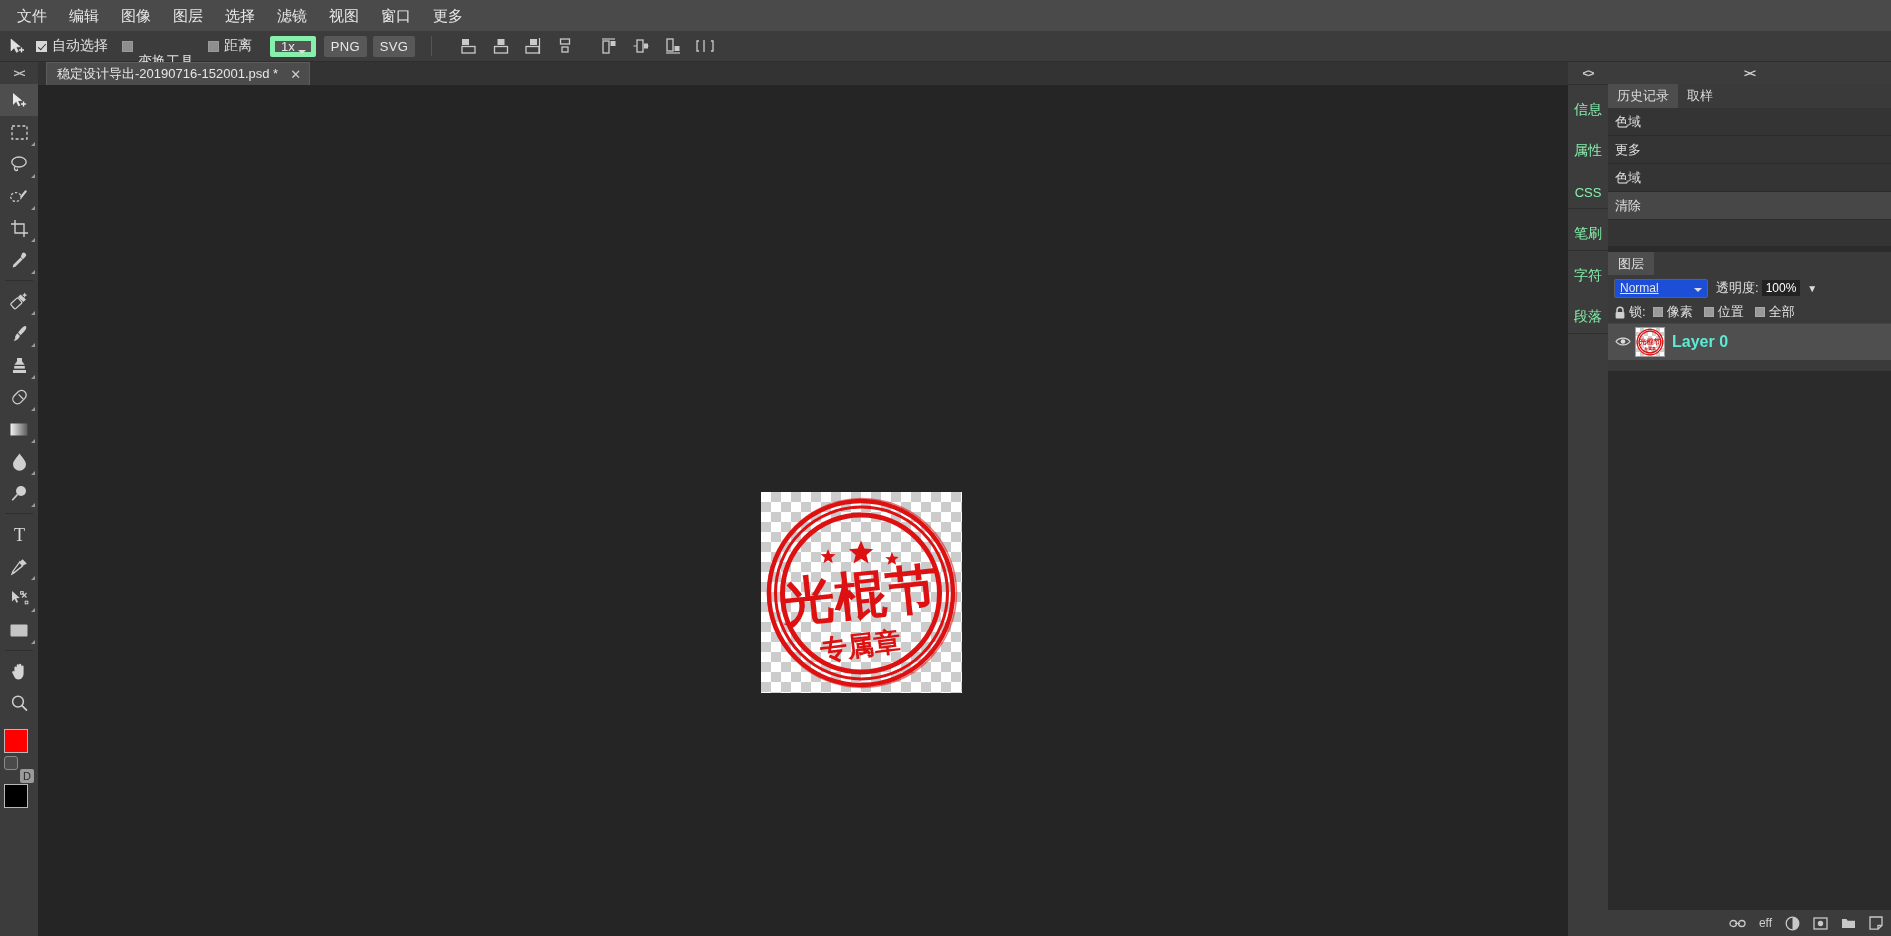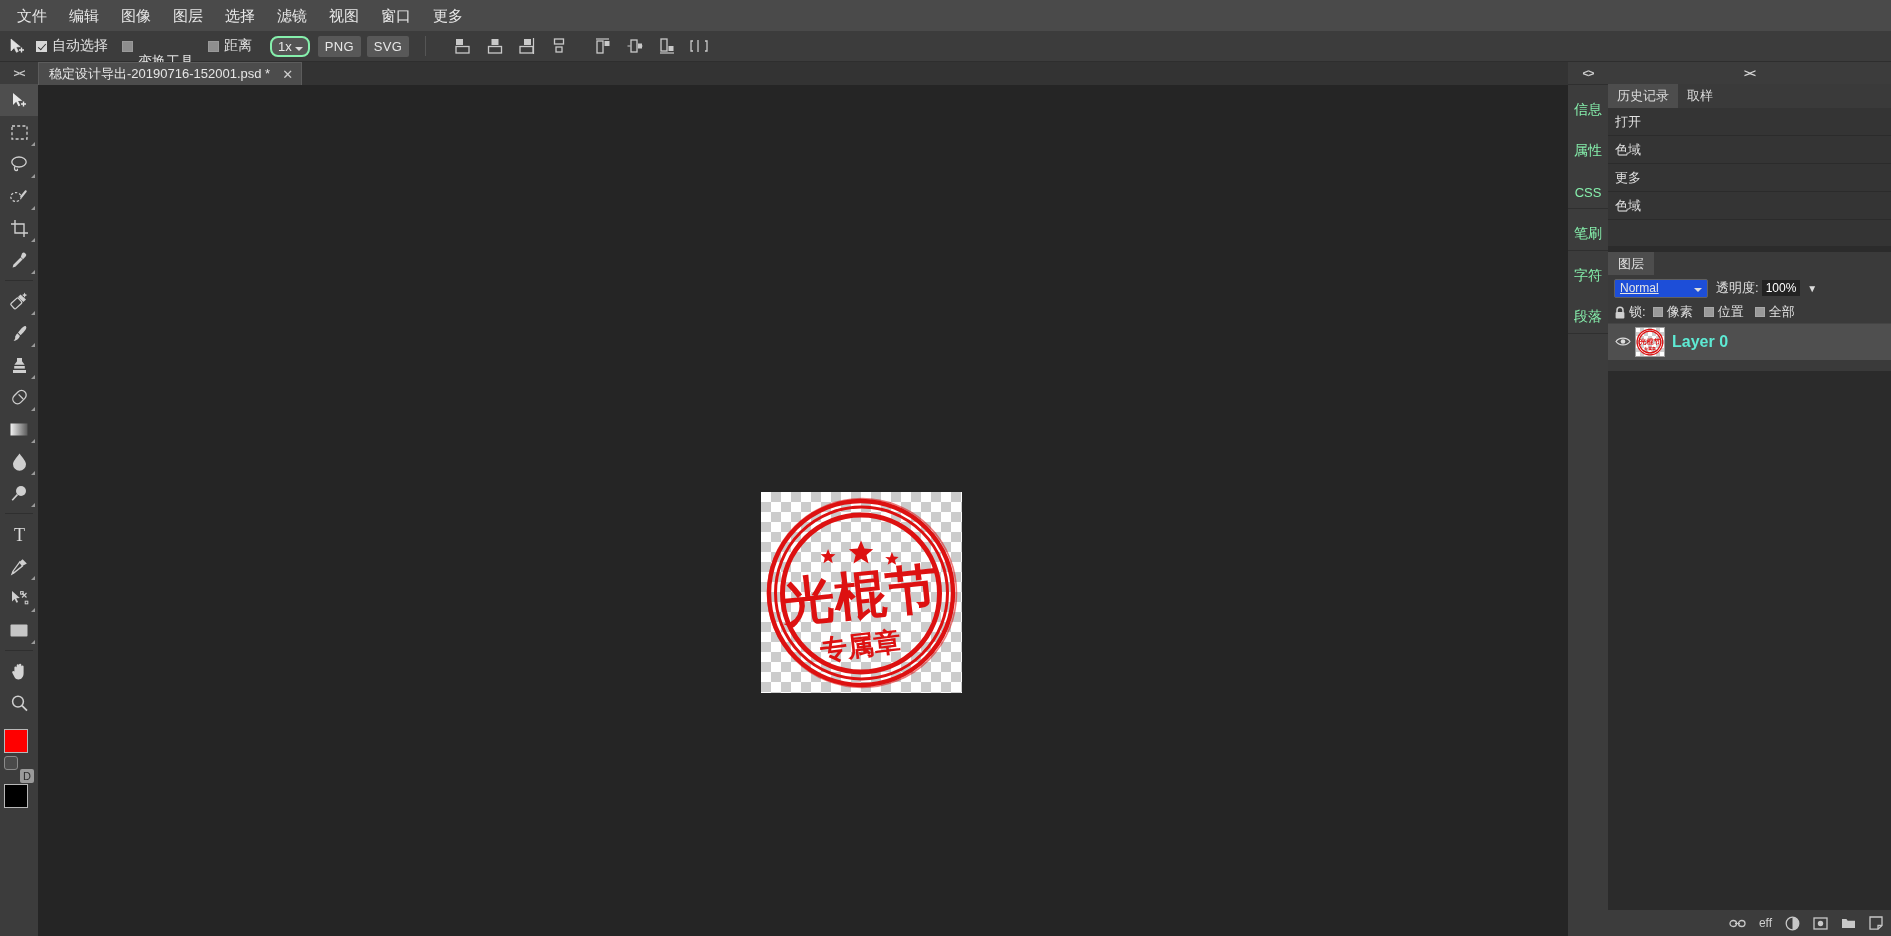--- a/index.html
+++ b/index.html
@@ -37,21 +37,21 @@
   }
   .cbox.checked { background:#d8d8d8; border-color:#d8d8d8; }
   .cbox.checked:after {
     content:""; position:absolute; left:3px; top:0px; width:3px; height:7px;
     border:solid #333; border-width:0 1.6px 1.6px 0; transform:rotate(42deg);
   }
   .opt-label { color:#e2e2e2; font-size:14px; white-space:nowrap; }
   .opt-label.underline { text-decoration:underline;margin-top:32px; }
   .zoom-select {
     background:#545454; color:#e8e8e8; font-size:13px; height:21px;
-    border:2px solid #86efac; border-radius:8px; padding:0 16px 0 6px;
+    border:5px solid #86efac; border-radius:2px; padding:0 16px 0 6px;
     display:flex; align-items:center; position:relative; margin-right:8px; margin-left:4px;
   }
   .zoom-select .caret {
     position:absolute; right:5px; top:9px;
     width:0;height:0;border-left:4px solid transparent;border-right:4px solid transparent;border-top:4px solid #ddd;
   }
   .fmt-btn {
     background:#585858; color:#e8e8e8; font-size:13px; height:21px;
     border-radius:2px; padding:0 7px; display:flex; align-items:center;
     margin-right:6px; letter-spacing:.3px;
@@ -86,21 +86,21 @@
   .sw-d { position:absolute; left:20px; top:44px; width:14px; height:14px; background:#9a9a9a; color:#2b2b2b; font-size:11px; text-align:center; line-height:14px; border-radius:2px;}
 
   
   .canvasarea { position:absolute; left:38px; top:62px; right:323px; bottom:0; background:#5a5a5a; }
   .tabstrip {
     position:absolute; left:0; top:0; right:0; height:23px; background:#333333;
     display:flex; align-items:flex-end;
   }
   .doc-tab {
     background:#4c4c4c; height:23px; display:flex; align-items:center;
-    padding:0 8px 0 10px; margin-left:0; color:#e6e6e6; font-size:13px;
+    padding:0 8px 0 10px; margin-left:8px; color:#e6e6e6; font-size:13px;
     border-top:1px solid #5c5c5c; border-left:1px solid #5c5c5c; border-right:1px solid #5c5c5c;
     white-space:nowrap;
   }
   .doc-tab .closex { margin-left:12px; color:#cfcfcf; font-size:13px; }
   .canvas-stage {
     position:absolute; left:0; top:23px; right:0; bottom:0; background:#252525;
     overflow:hidden;
   }
   .doc-window {
     position:absolute; left:723px; top:407px; width:201px; height:201px;
@@ -511,24 +511,24 @@
     <div class="panels">
 
       <div class="panel-collapse">&gt;&lt;</div>
 
       <div class="panel-tabs">
         <div class="ptab active">历史记录</div>
         <div class="ptab">取样</div>
       </div>
 
       <div class="hist-list">
-        <div class="hist-row">打开</div>
         <div class="hist-row">色域</div>
         <div class="hist-row">更多</div>
         <div class="hist-row">色域</div>
+        <div class="hist-row sel">清除</div>
         <div class="hist-pad"></div>
       </div>
 
       <div class="layerpanel">
         <div class="layerpanel-tabs">
           <div class="lp-tab">图层</div>
         </div>
 
         <div class="blendrow">
           <div class="blend-select">

